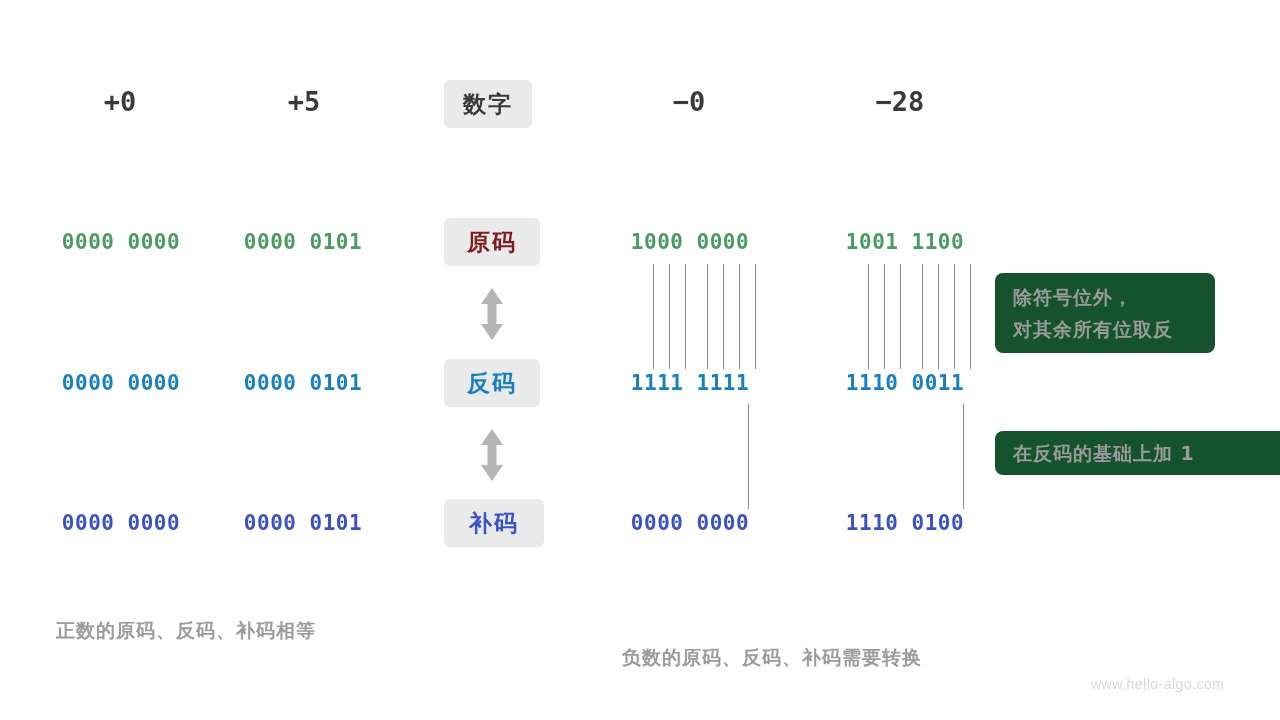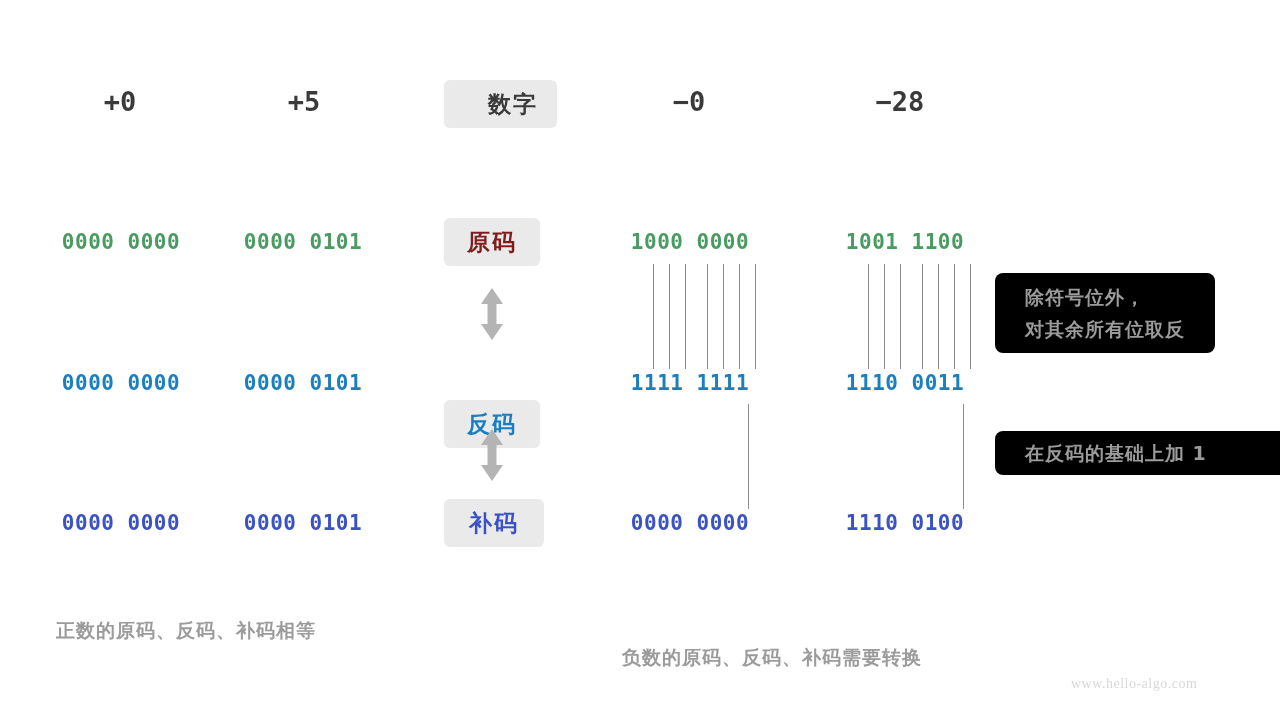--- a/index.html
+++ b/index.html
@@ -54,56 +54,57 @@
     border-radius: 6px;
     display: flex;
     align-items: center;
     justify-content: center;
     font-size: 23px;
     font-weight: bold;
     letter-spacing: 2px;
   }
   .chip.dark   { color: #3a3a3a; }
   .chip.green  { color: #7f1d1d; }
-  .chip.blue   { color: #1a7fc1; margin-top: 41px; }
+  .chip.blue   { color: #1a7fc1; }
   .chip.indigo { color: #3b51c6; }
 
   
   .note {
-    background: #000000;
+    background: #14532d;
     border-radius: 8px;
     color: #9b9b9b;
     font-size: 19px;
     font-weight: bold;
     line-height: 32px;
     display: flex;
     flex-direction: column;
     justify-content: center;
-    padding: 0 30px;
+    padding: 0 18px;
     box-sizing: border-box;
     letter-spacing: 1px;
   }
   .note .line { white-space: pre; }
 
   
   .caption {
     color: #9b9b9b;
     font-size: 19px;
     font-weight: bold;
     white-space: pre;
     letter-spacing: 1px;
   }
 
   
   .watermark {
-    font-family: Liberation Serif, serif;
+    font-family: Liberation Sans, sans-serif;
     font-size: 14px;
     color: #d8d8d8;
     white-space: pre;
     letter-spacing: 0.5px;
+    margin-left: 20px;
   }
 
   
   .connector {
     position: absolute;
     width: 1px;
     background: #8c8c8c;
   }
 
   
@@ -111,21 +112,21 @@
 </style>
 </head>
 <body>
 
 <div class="canvas">
 
   <div class="abs num-head" style="left:50px; top:86px; width:140px;">+0</div>
 
   <div class="abs num-head" style="left:234px; top:86px; width:140px;">+5</div>
 
-  <div class="abs chip dark" style="left:444px; top:80px; width:88px; height:48px;padding-left:25px;">数字</div>
+  <div class="abs chip dark" style="left:444px; top:80px; width:88px; height:48px;">数字</div>
 
   <div class="abs num-head" style="left:619px; top:86px; width:140px;">−0</div>
 
   <div class="abs num-head" style="left:830px; top:86px; width:140px;">−28</div>
 
   <div class="abs bits green" style="left:50px; top:230px; width:142px;">0000 0000</div>
 
   <div class="abs bits green" style="left:232px; top:230px; width:142px;">0000 0101</div>
 
   <div class="abs chip green" style="left:444px; top:218px; width:96px; height:48px;">原码</div>

